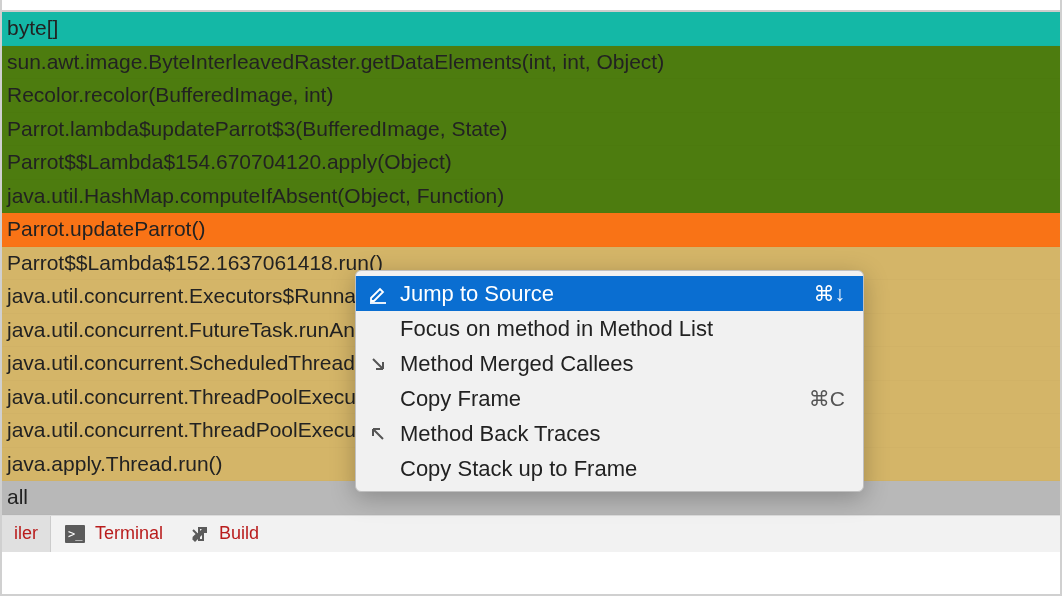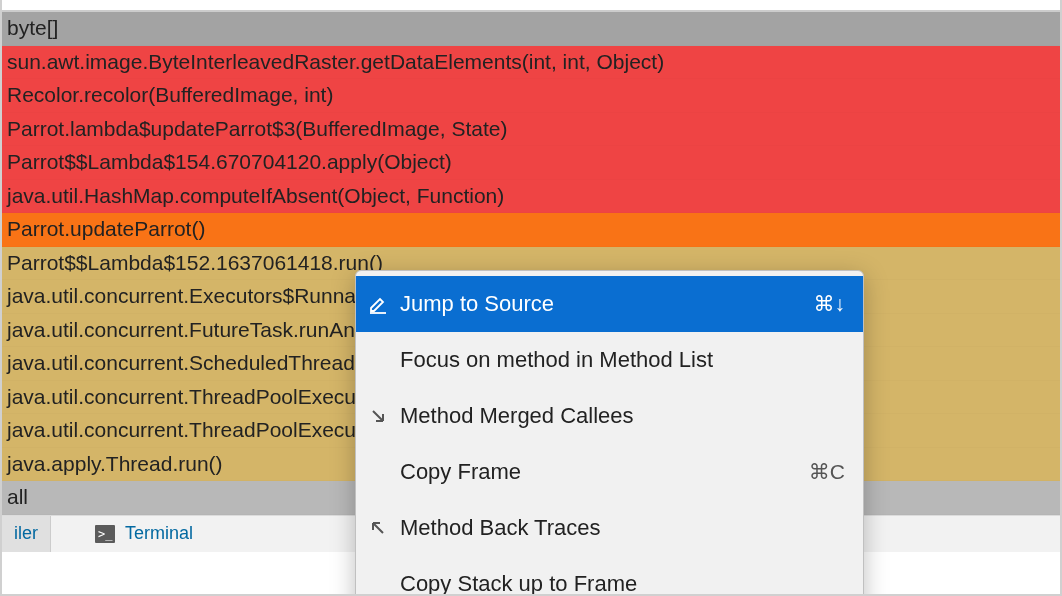--- a/index.html
+++ b/index.html
@@ -23,36 +23,35 @@
     .row {
       height: 33.5px;
       padding: 0 5px;
       display: flex;
       align-items: center;
       color: #222;
       white-space: nowrap;
       overflow: hidden;
       border-bottom: 1px solid rgba(0,0,0,0.01);
     }
-    .row-blue { background: #a3a3a3; text-align: right; }
-    .row-orange1 { background: #ef4444; }
+    .row-blue { background: #14b8a6; text-align: right; }
+    .row-orange1 { background: #4d7c0f; }
     .row-orange2 { background: #f97316; }
     .row-orange3 { background: #d4b568; }
     .row-selected { background: #d4b568; }
     .row-gray { background: #b8b8b8; }
     .bottom-bar {
       height: 37px;
       background: #f2f2f2;
       border-top: 1px solid #dcdcdc;
       display: flex;
       align-items: center;
       padding: 0 0px;
       font-size: 18px;
-      color: #0369a1;
-      gap: 30px;
+      color: #b91c1c;
     }
     .bottom-item {
       display: flex;
       align-items: center;
       padding: 0 12px;
       height: 100%;
       gap: 8px;
     }
     .bottom-item.active {
       background: #e0e0e0;
@@ -66,21 +65,21 @@
       background: #f1f1f1;
       border: 1px solid #c0c0c0;
       border-radius: 6px;
       box-shadow: 0 6px 24px rgba(0,0,0,0.25);
       padding: 5px 0;
       z-index: 10;
     }
     .menu-item {
       display: flex;
       align-items: center;
-      height: 56px;
+      height: 35px;
       padding: 0 18px 0 10px;
       font-size: 22px;
       color: #222;
       gap: 10px;
     }
     .menu-item.highlight {
       background: #0a6ed1;
       color: #fff;
     }
     .menu-icon {
@@ -156,20 +155,29 @@
   </div>
   <div class="bottom-item">
     <span class="menu-icon">
       <svg width="20" height="18" viewBox="0 0 20 18">
           <rect x="0" y="0" width="20" height="18" fill="#5b5b5b" rx="1"></rect>
           <text x="3" y="13" fill="#fff" font-size="12" font-family="monospace">&gt;_</text>
         </svg>
     </span>
     <span>Terminal</span>
   </div>
+  <div class="bottom-item">
+    <span class="menu-icon">
+      <svg width="20" height="20" viewBox="0 0 20 20">
+          <path d="M4 14 L8 10 L4 6 M10 4 L17 4 L17 8 L14 8 L14 16 L10 16 Z" fill="none" stroke="#5b5b5b" stroke-width="2"></path>
+          <path d="M3 15 L15 3 L18 6 L6 18 Z" fill="#5b5b5b"></path>
+        </svg>
+    </span>
+    <span>Build</span>
+  </div>
 </div>
 
 <div class="ctx-menu">
   <div class="menu-item highlight">
     <span class="menu-icon">
       <svg width="20" height="20" viewBox="0 0 20 20">
           <path d="M3 14 L12 5 L15 8 L6 17 L3 17 Z" fill="none" stroke="#fff" stroke-width="1.8"></path>
           <line x1="2" y1="19" x2="18" y2="19" stroke="#fff" stroke-width="1.8"></line>
         </svg>
     </span>

